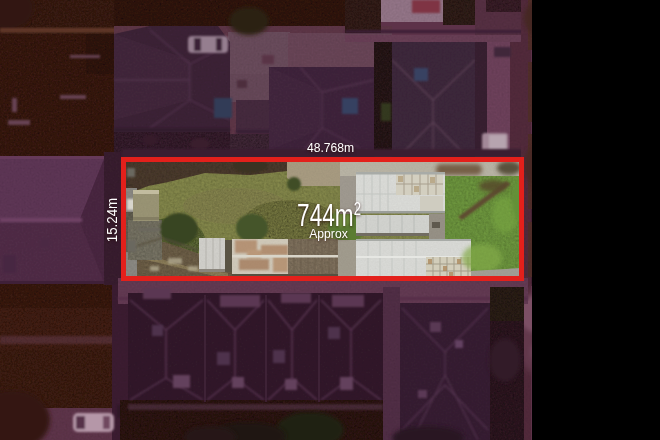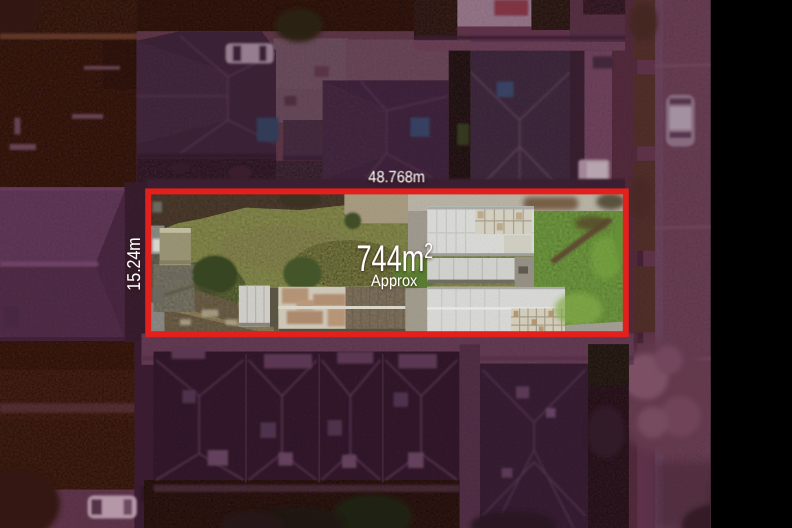--- a/index.html
+++ b/index.html
@@ -1,16 +1,16 @@
 <!DOCTYPE html>
 <html><head>
 <meta charset="utf-8">
 <style>
   html,body{margin:0;padding:0;background:#000;}
-  #stage{width:592px;height:440px;position:relative;overflow:hidden;font-family:"Liberation Sans", sans-serif;}
+  #stage{width:532px;height:440px;position:relative;overflow:hidden;font-family:"Liberation Sans", sans-serif;}
   svg{display:block}
 </style>
 </head>
 <body>
 <div id="stage">
 <svg width="660" height="440" viewBox="0 0 660 440" xmlns="http://www.w3.org/2000/svg">
 <defs>
   <filter id="b1" x="-30%" y="-30%" width="160%" height="160%">
           <feGaussianBlur stdDeviation="1"></feGaussianBlur>
         </filter>

